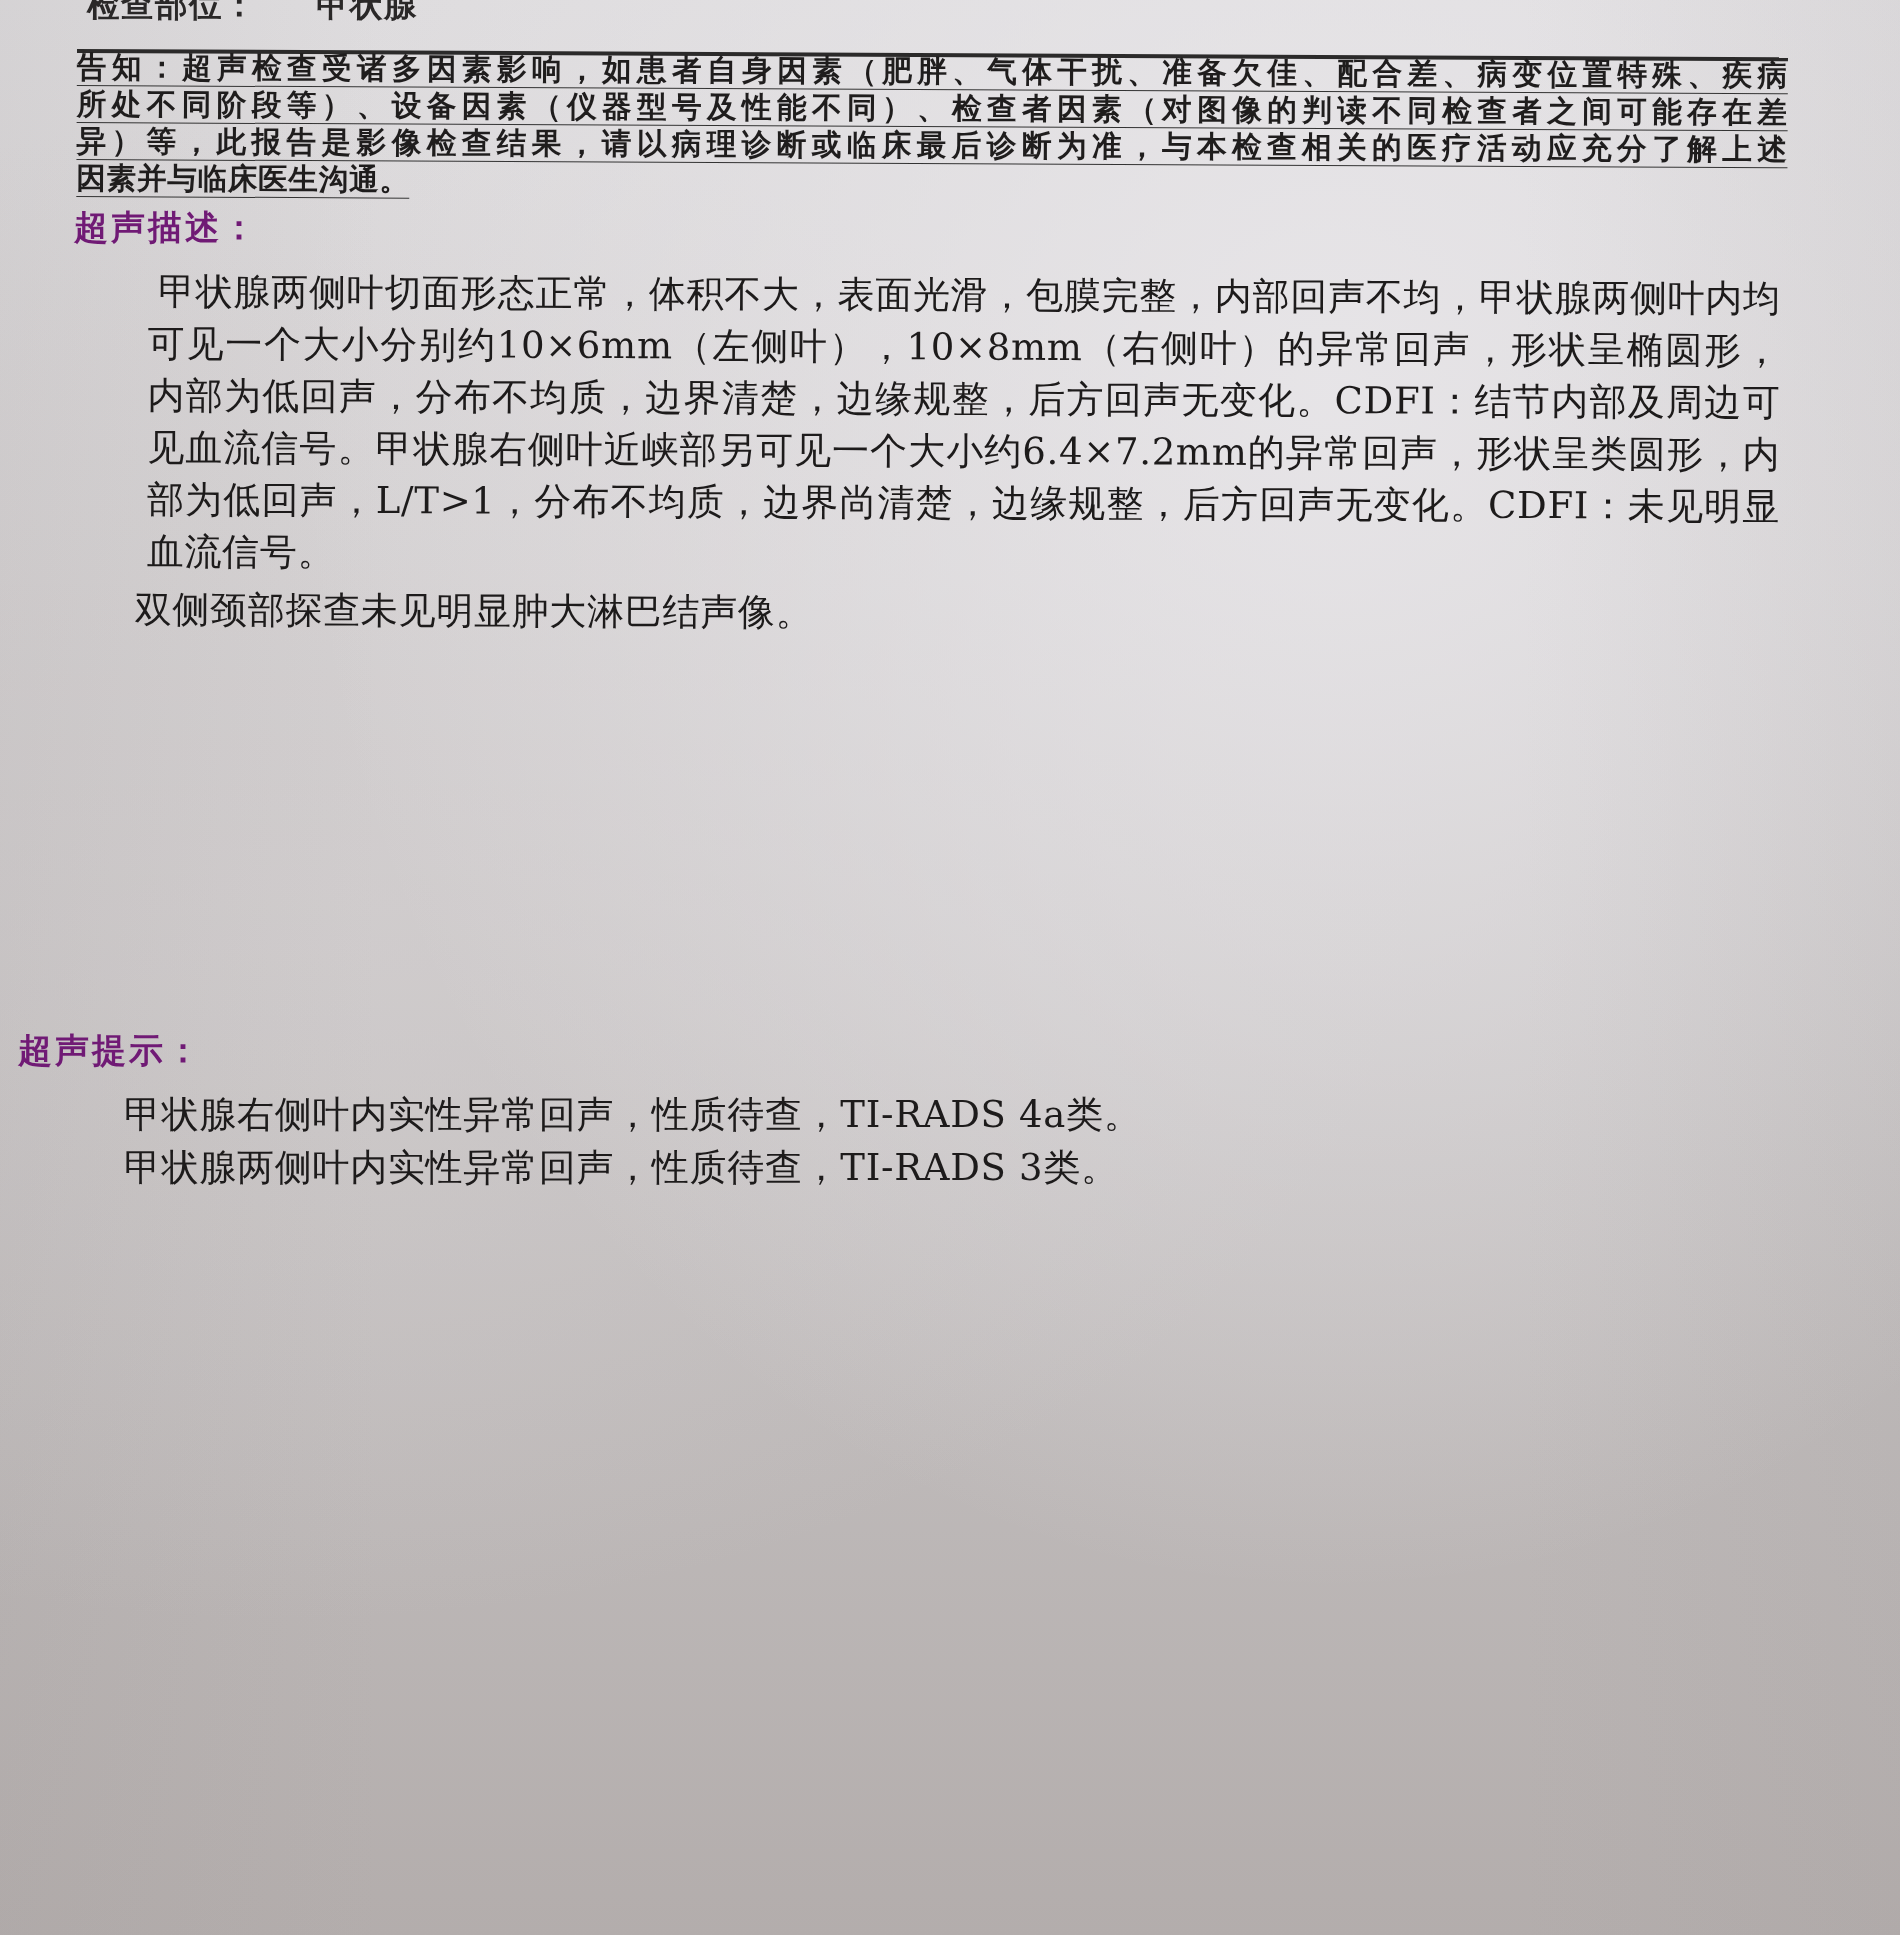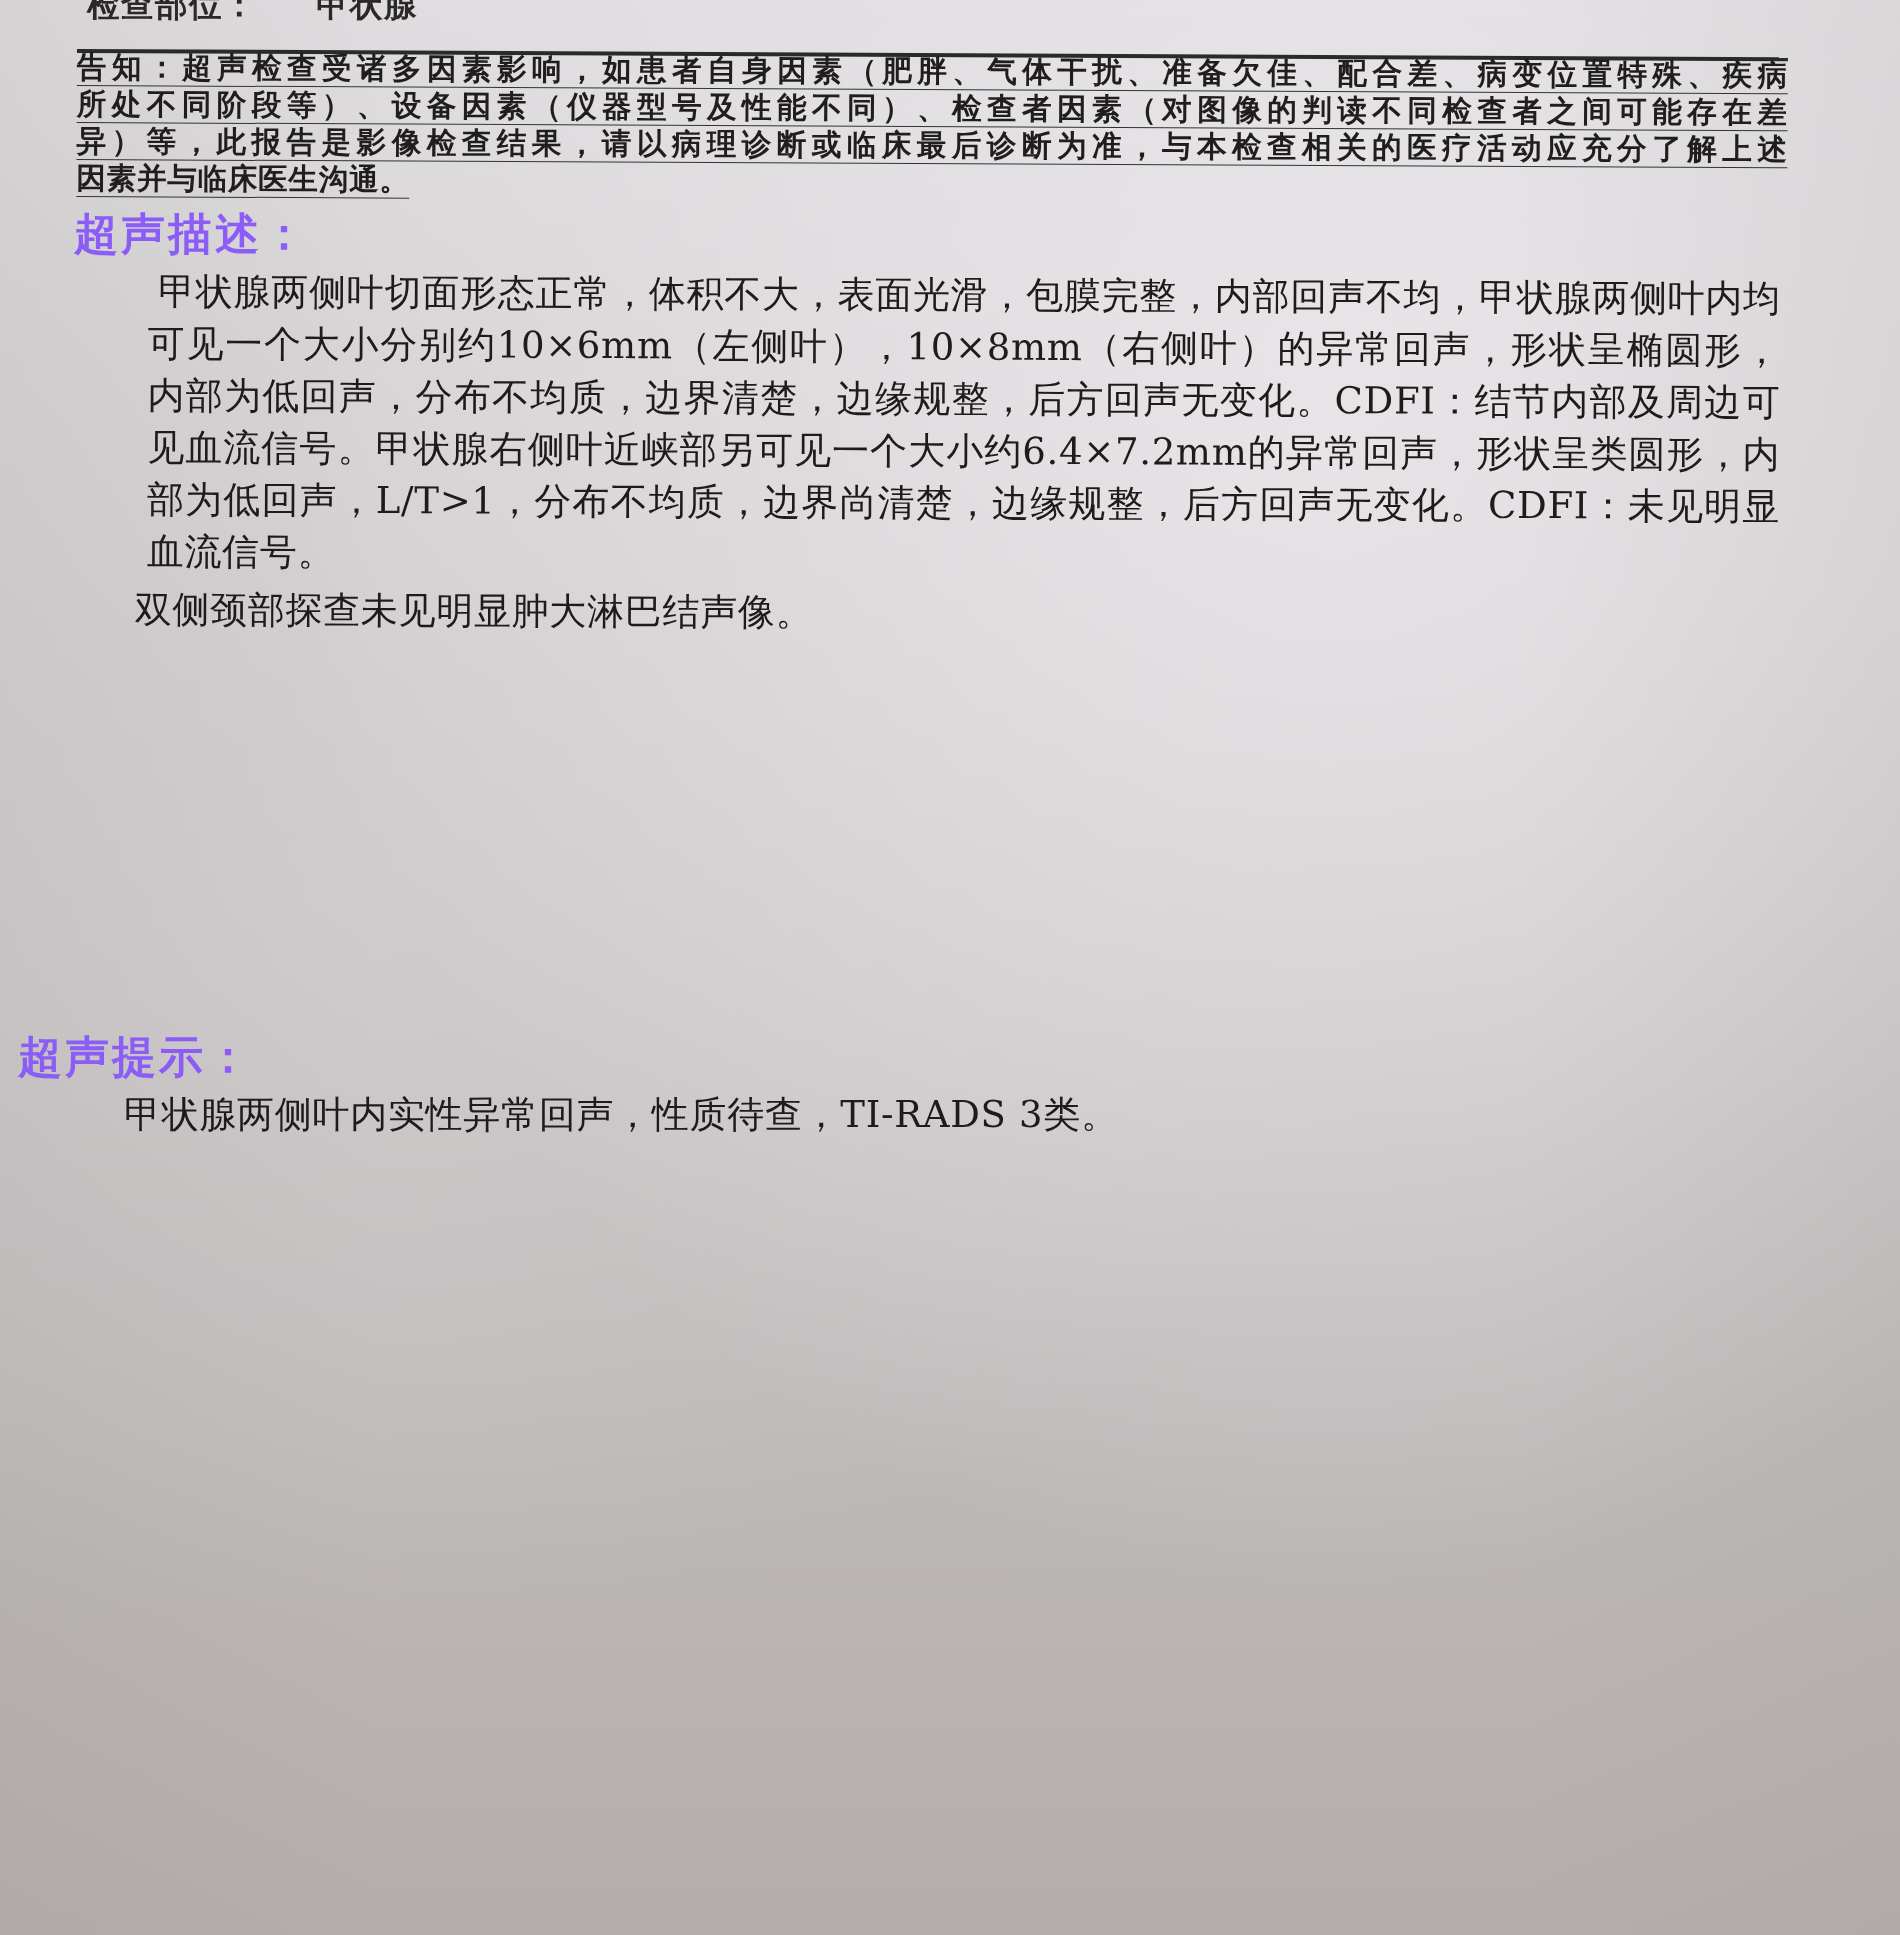--- a/index.html
+++ b/index.html
@@ -66,23 +66,23 @@
       text-align: justify;
       text-align-last: justify;
       letter-spacing: 0.7px;
     }
     .notice .line.last {
       display: inline-block;
       text-align-last: left;
     }
     .section-title {
       position: absolute;
-      font-size: 44px;
+      font-size: 34px;
       font-weight: bold;
-      color: #8b5cf6;
+      color: #701a75;
       letter-spacing: 3px;
       white-space: nowrap;
     }
     .desc-title { left: 74px; top: 205px; }
     .conc-title { left: 18px; top: 1028px; }
 
     .desc-body {
       position: absolute;
       left: 148px;
       top: 266px;
@@ -140,15 +140,16 @@
 <div class="section-title desc-title">超声描述：</div>
 
 <div class="desc-body">
   <div class="para">甲状腺两侧叶切面形态正常，体积不大，表面光滑，包膜完整，内部回声不均，甲状腺两侧叶内均可见一个大小分别约10×6mm（左侧叶），10×8mm（右侧叶）的异常回声，形状呈椭圆形，内部为低回声，分布不均质，边界清楚，边缘规整，后方回声无变化。CDFI：结节内部及周边可见血流信号。甲状腺右侧叶近峡部另可见一个大小约6.4×7.2mm的异常回声，形状呈类圆形，内部为低回声，L/T&gt;1，分布不均质，边界尚清楚，边缘规整，后方回声无变化。CDFI：未见明显血流信号。</div>
   <div class="para2">双侧颈部探查未见明显肿大淋巴结声像。</div>
 </div>
 
 <div class="section-title conc-title">超声提示：</div>
 
 <div class="conc-body">
+  <span class="item">甲状腺右侧叶内实性异常回声，性质待查，TI-RADS 4a类。</span>
   <span class="item">甲状腺两侧叶内实性异常回声，性质待查，TI-RADS 3类。</span>
 </div>
 
 
 </body></html>

